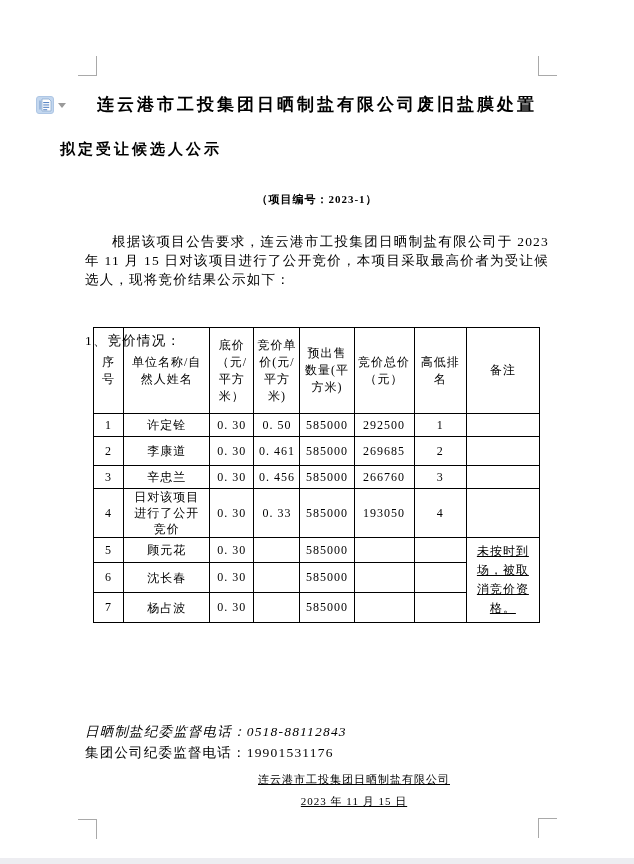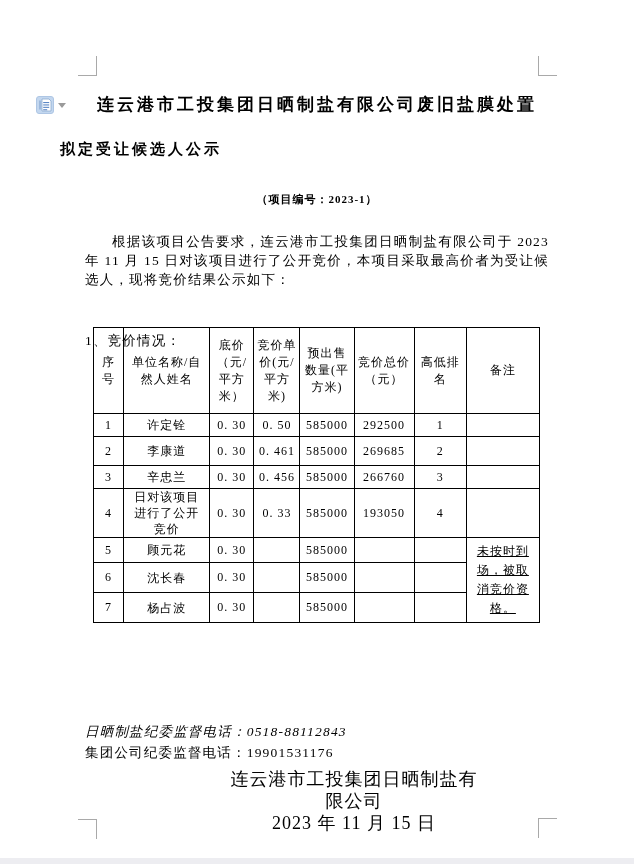--- a/index.html
+++ b/index.html
@@ -26,21 +26,21 @@
       font-size:11px;font-weight:bold;letter-spacing:1px;}
   
   .bodytext{font-size:13.5px;letter-spacing:1.2px;line-height:19px;margin:0;}
   .intro{position:absolute;left:85px;top:232px;width:464px;text-indent:2em;text-align:justify;}
   .sec1{position:absolute;left:85px;top:303px;width:464px;margin-top:28px;}
   .sec2{position:absolute;left:85px;top:630px;width:464px;text-indent:2em;}
   .sec3{position:absolute;left:85px;top:653px;width:464px;text-indent:2em;text-align:justify;}
   .ph1{position:absolute;left:85px;top:722px;width:464px;font-style:italic;}
   .ph2{position:absolute;left:85px;top:743px;width:464px;}
   .sign{position:absolute;left:228px;top:768px;width:252px;text-align:center;}
-  .sign p{margin:0;font-size:18px;letter-spacing:1px;line-height:22px;}
+  .sign p{margin:0;font-size:11px;letter-spacing:1px;line-height:22px;text-decoration:underline;}
   
   table.bid{position:absolute;left:93px;top:327px;border-collapse:collapse;table-layout:fixed;width:447px;}
   table.bid th,table.bid td{border:1px solid #000;text-align:center;vertical-align:middle;
     font-size:12px;letter-spacing:1px;font-weight:normal;padding:0 2px;overflow:hidden;}
   table.bid thead tr{height:86px;}
   table.bid th{line-height:17px;}
   table.bid tbody tr:nth-child(1){height:23px;}
   table.bid tbody tr:nth-child(2){height:29px;}
   table.bid tbody tr:nth-child(3){height:23px;}
   table.bid tbody tr:nth-child(4){height:34px;}

